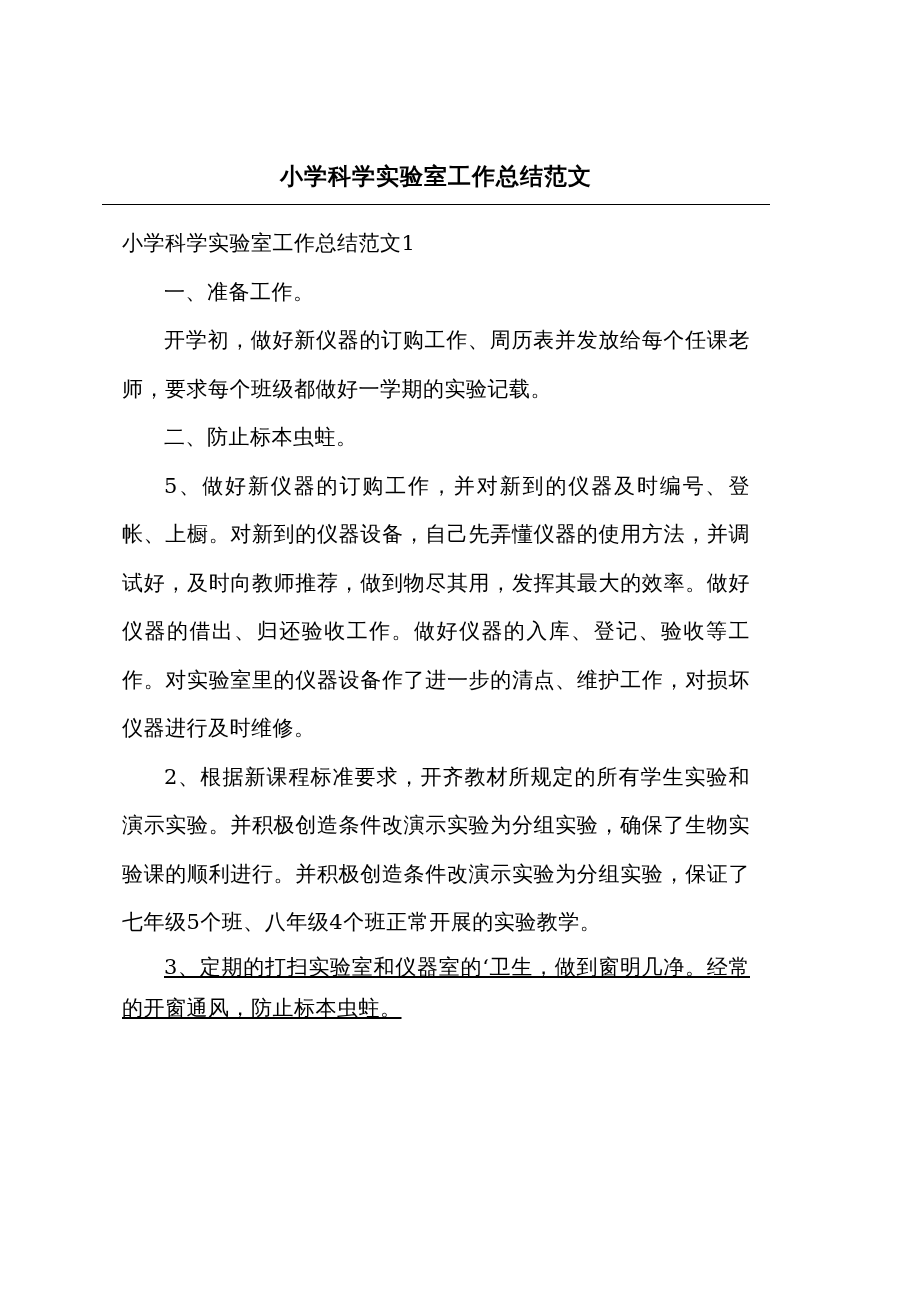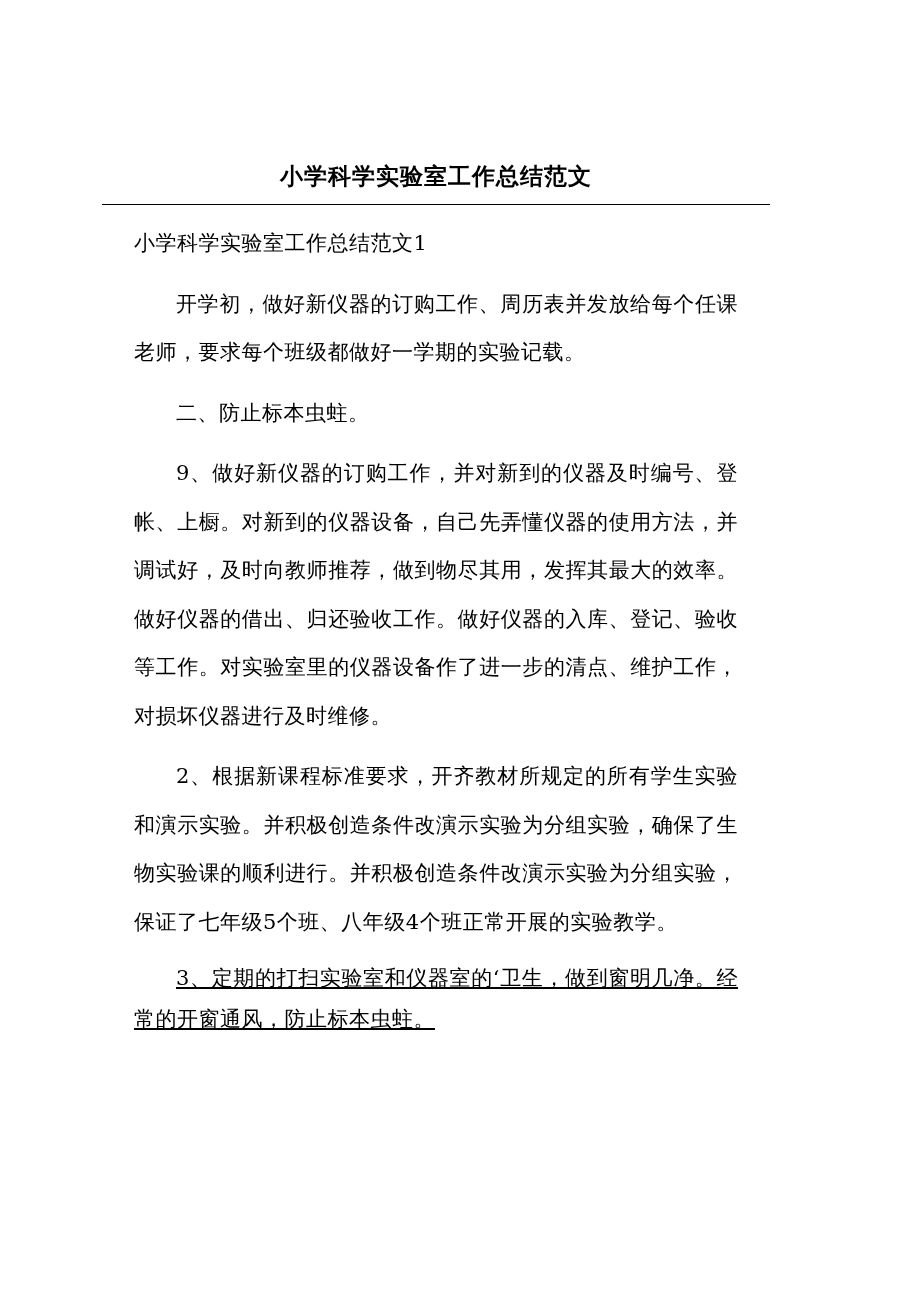--- a/index.html
+++ b/index.html
@@ -33,21 +33,21 @@
   .title-rule {
     border: none;
     border-top: 1.5px solid #000000;
     margin: 0 -20px 0 -20px;
     height: 0;
   }
   .doc-body {
     margin-top: 14px;
   }
   .para {
-    margin: 12px;
+    margin: 0;
     font-size: 21px;
     line-height: 48.5px;
     text-align: justify;
     text-justify: inter-ideograph;
     letter-spacing: 0.5px;
     word-break: break-all;
   }
   .para.indent {
     text-indent: 2em;
   }
@@ -63,25 +63,26 @@
 
   <h1 class="doc-title">小学科学实验室工作总结范文</h1>
 
   <hr class="title-rule">
 
   <div class="doc-body">
 
     <p class="para">小学科学实验室工作总结范文1</p>
 
 
+    <p class="para indent">一、准备工作。</p>
 
     <p class="para indent">开学初，做好新仪器的订购工作、周历表并发放给每个任课老师，要求每个班级都做好一学期的实验记载。</p>
 
     <p class="para indent">二、防止标本虫蛀。</p>
 
-    <p class="para indent">9、做好新仪器的订购工作，并对新到的仪器及时编号、登帐、上橱。对新到的仪器设备，自己先弄懂仪器的使用方法，并调试好，及时向教师推荐，做到物尽其用，发挥其最大的效率。做好仪器的借出、归还验收工作。做好仪器的入库、登记、验收等工作。对实验室里的仪器设备作了进一步的清点、维护工作，对损坏仪器进行及时维修。</p>
+    <p class="para indent">5、做好新仪器的订购工作，并对新到的仪器及时编号、登帐、上橱。对新到的仪器设备，自己先弄懂仪器的使用方法，并调试好，及时向教师推荐，做到物尽其用，发挥其最大的效率。做好仪器的借出、归还验收工作。做好仪器的入库、登记、验收等工作。对实验室里的仪器设备作了进一步的清点、维护工作，对损坏仪器进行及时维修。</p>
 
     <p class="para indent">2、根据新课程标准要求，开齐教材所规定的所有学生实验和演示实验。并积极创造条件改演示实验为分组实验，确保了生物实验课的顺利进行。并积极创造条件改演示实验为分组实验，保证了七年级5个班、八年级4个班正常开展的实验教学。</p>
 
     <p class="para indent tight">3、定期的打扫实验室和仪器室的‘卫生，做到窗明几净。经常的开窗通风，防止标本虫蛀。</p>
 
   </div>
 </div>
 
 </body></html>

